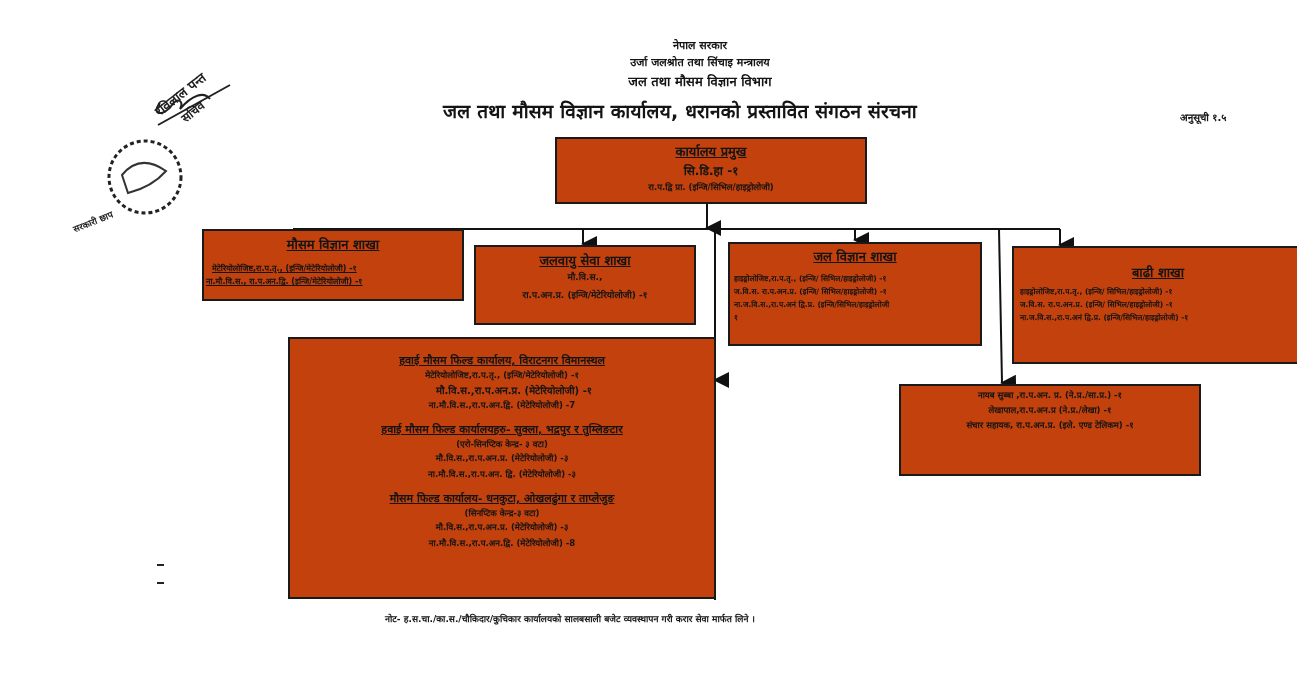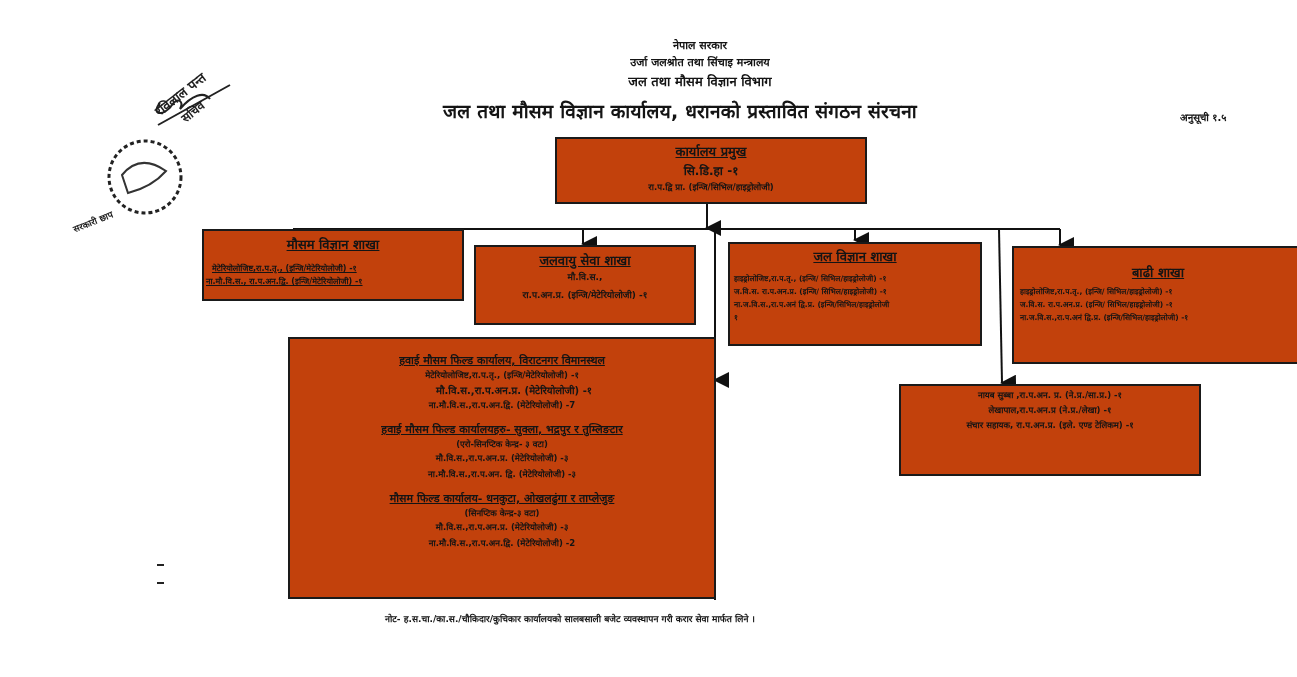--- a/index.html
+++ b/index.html
@@ -104,21 +104,21 @@
   <div>
     <div class="sub-title" style="margin-top:9px;">हवाई मौसम फिल्ड कार्यालयहरु- सुक्ला, भद्रपुर र तुम्लिङटार</div>
     <div class="sub-note" style="margin-top:2px;">(एरो-सिनप्टिक केन्द्र-  ३ वटा)</div>
     <div class="line line-c" style="font-size:8.5px; margin-top:3px;">मौ.वि.स.,रा.प.अन.प्र. (मेटेरियोलोजी) -३</div>
     <div class="line line-c" style="font-size:8.5px; margin-top:3px;">ना.मौ.वि.स.,रा.प.अन. द्वि. (मेटेरियोलोजी) -३</div>
   </div>
   <div>
     <div class="sub-title" style="margin-top:9px;">मौसम फिल्ड कार्यालय- धनकुटा, ओखलढुंगा र ताप्लेजुङ</div>
     <div class="sub-note" style="margin-top:2px;">(सिनप्टिक केन्द्र-३ वटा)</div>
     <div class="line line-c" style="font-size:8.5px; margin-top:3px;">मौ.वि.स.,रा.प.अन.प्र. (मेटेरियोलोजी) -३</div>
-    <div class="line line-c" style="font-size:8.5px; margin-top:3px;">ना.मौ.वि.स.,रा.प.अन.द्वि. (मेटेरियोलोजी) -2</div>
+    <div class="line line-c" style="font-size:8.5px; margin-top:3px;">ना.मौ.वि.स.,रा.प.अन.द्वि. (मेटेरियोलोजी) -8</div>
   </div>
 </div>
 
 <div class="box" style="left:899px; top:384px; width:302px; height:92px;">
   <div class="line line-c" style="margin-top:3px; font-size:8.5px;">नायब सुब्बा ,रा.प.अन. प्र. (ने.प्र./सा.प्र.) -१</div>
   <div class="line line-c" style="margin-top:2px; font-size:8.5px;">लेखापाल,रा.प.अन.प्र (ने.प्र./लेखा) -१</div>
   <div class="line line-c" style="margin-top:2px; font-size:8.5px;">संचार सहायक, रा.प.अन.प्र. (इले. एण्ड टेलिकम) -१</div>
 </div>
 
 <div class="dash" style="left:157px; top:564px;"></div>

